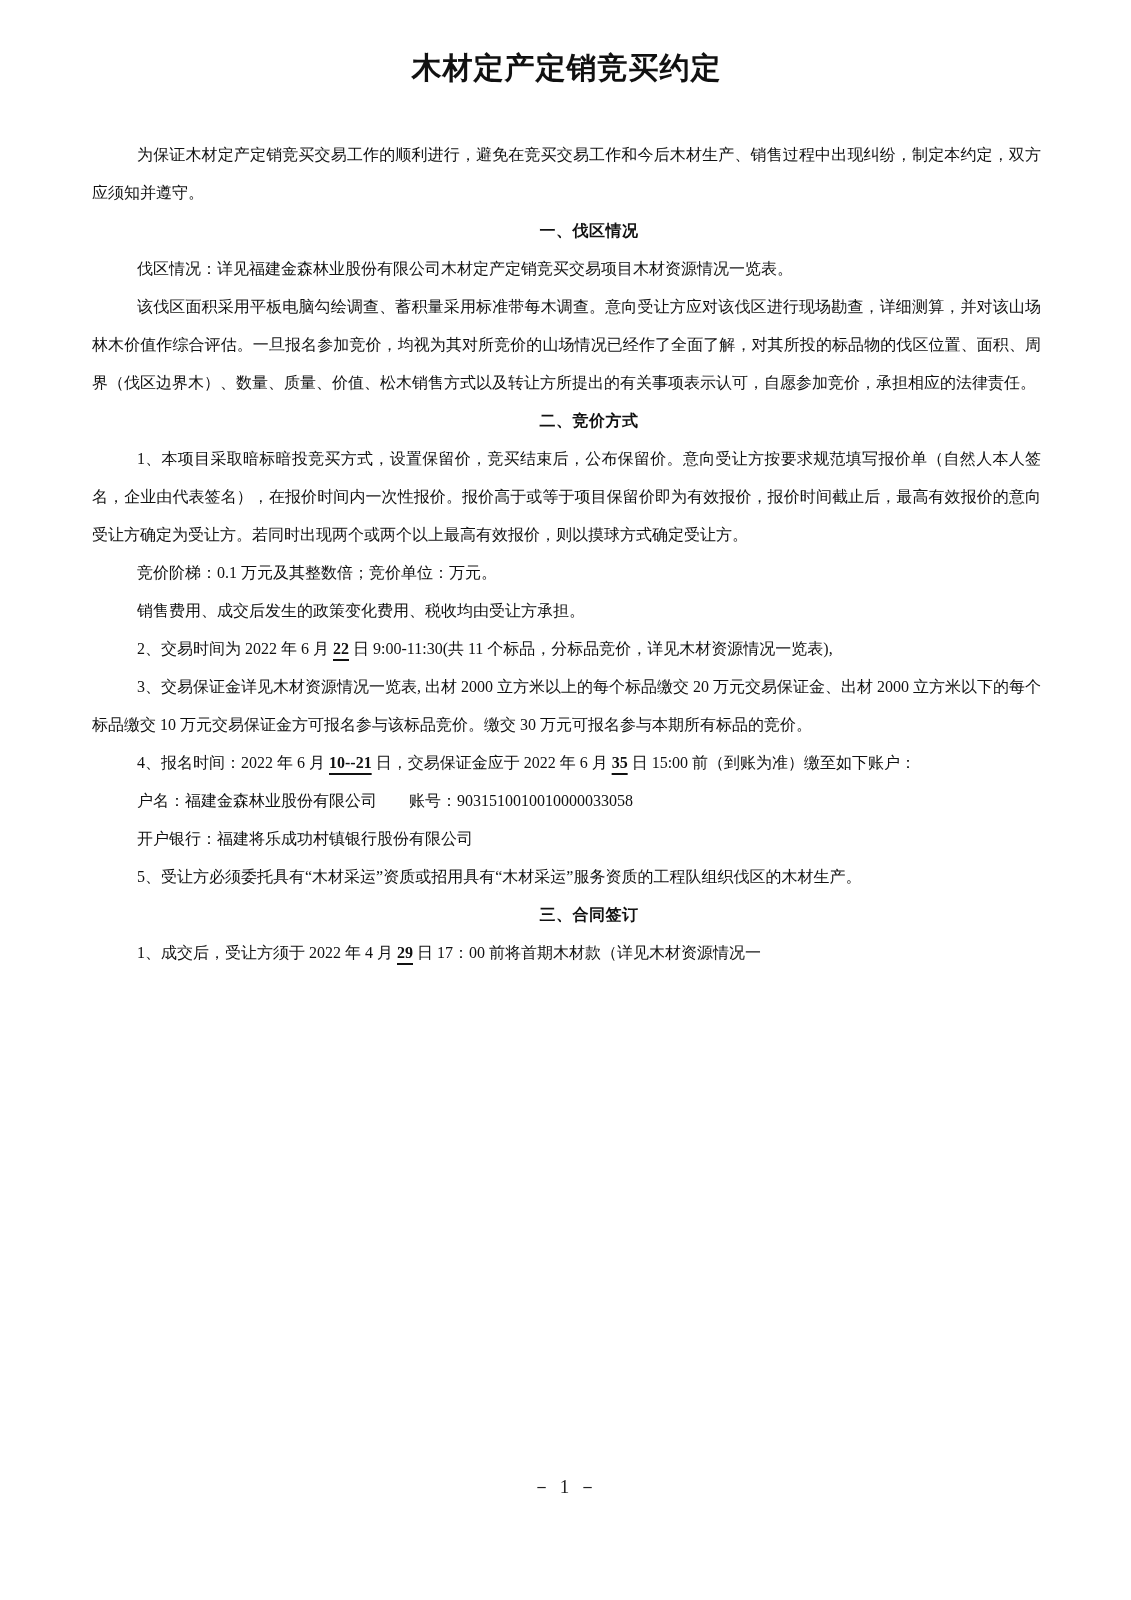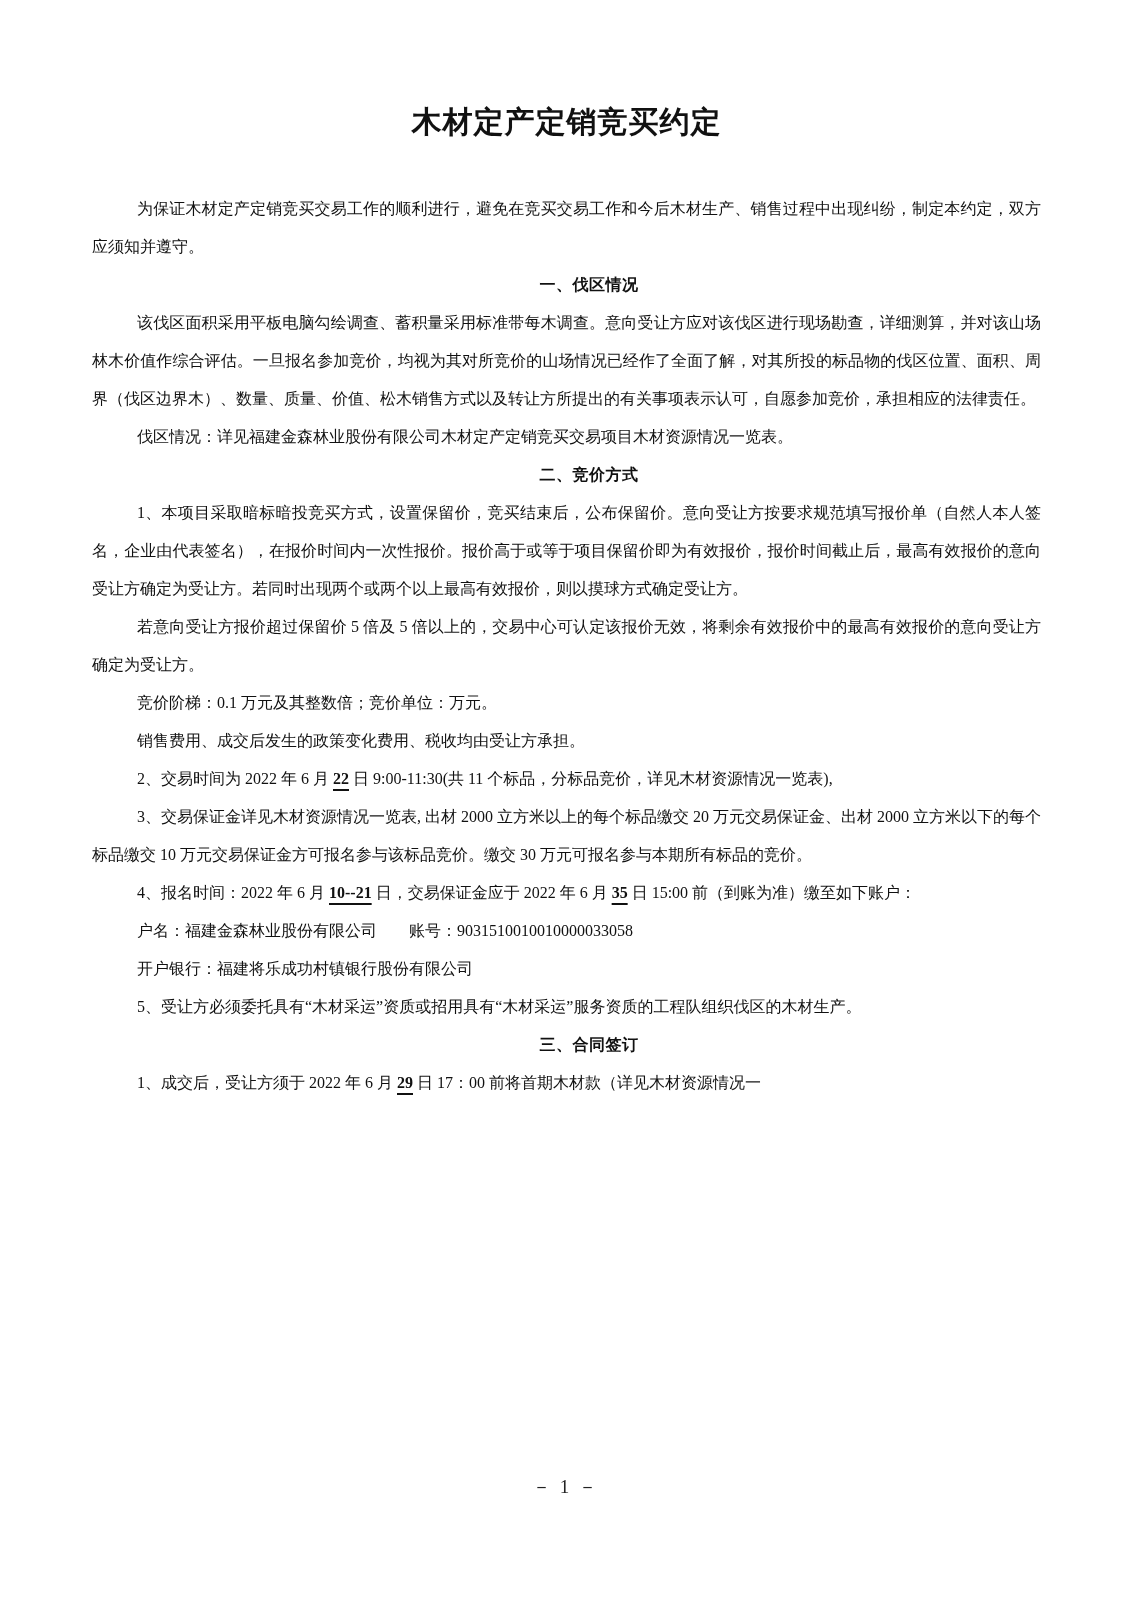--- a/index.html
+++ b/index.html
@@ -7,21 +7,21 @@
     padding: 0;
     background: #ffffff;
   }
   .page {
     position: relative;
     width: 1131px;
     height: 1600px;
     margin: 0 auto;
     background: #ffffff;
     box-sizing: border-box;
-    padding: 100px 90px 0 92px;
+    padding: 46px 90px 0 92px;
     font-family: "Liberation Serif", "DejaVu Serif", serif;
     color: #111111;
     overflow: hidden;
   }
   .doc-title {
     margin: 0 0 46px 0;
     text-align: center;
     font-size: 30px;
     line-height: 44px;
     font-weight: bold;
@@ -62,31 +62,30 @@
 </style>
 </head>
 <body>
 
 <div class="page">
   <h1 class="doc-title">木材定产定销竞买约定</h1>
 
   <div class="doc-body">
       <p class="block para"><span>为保证木材定产定销竞买交易工作的顺利进行，避免在竞买交易工作和今后木材生产、销售过程中出现纠纷，制定本约定，双方应须知并遵守。</span></p>
       <p class="block heading"><span>一、伐区情况</span></p>
+      <p class="block para"><span>伐区情况：详见福建金森林业股份有限公司木材定产定销竞买交易项目木材资源情况一览表。</span></p>
       <p class="block para"><span>该伐区面积采用平板电脑勾绘调查、蓄积量采用标准带每木调查。意向受让方应对该伐区进行现场勘查，详细测算，并对该山场林木价值作综合评估。一旦报名参加竞价，均视为其对所竞价的山场情况已经作了全面了解，对其所投的标品物的伐区位置、面积、周界（伐区边界木）、数量、质量、价值、松木销售方式以及转让方所提出的有关事项表示认可，自愿参加竞价，承担相应的法律责任。</span></p>
-      <p class="block para"><span>伐区情况：详见福建金森林业股份有限公司木材定产定销竞买交易项目木材资源情况一览表。</span></p>
       <p class="block heading"><span>二、竞价方式</span></p>
       <p class="block para"><span>1、本项目采取暗标暗投竞买方式，设置保留价，竞买结束后，公布保留价。意向受让方按要求规范填写报价单（自然人本人签名，企业由代表签名），在报价时间内一次性报价。报价高于或等于项目保留价即为有效报价，报价时间截止后，最高有效报价的意向受让方确定为受让方。若同时出现两个或两个以上最高有效报价，则以摸球方式确定受让方。</span></p>
-      <p class="block para"><span>若意向受让方报价超过保留价 5 倍及 5 倍以上的，交易中心可认定该报价无效，将剩余有效报价中的最高有效报价的意向受让方确定为受让方。</span></p>
       <p class="block para"><span>竞价阶梯：0.1 万元及其整数倍；竞价单位：万元。</span></p>
       <p class="block para"><span>销售费用、成交后发生的政策变化费用、税收均由受让方承担。</span></p>
       <p class="block para"><span>2、交易时间为 2022 年 6 月 </span><span class="u">22</span><span> 日 9:00-11:30(共 11 个标品，分标品竞价，详见木材资源情况一览表),</span></p>
       <p class="block para"><span>3、交易保证金详见木材资源情况一览表, 出材 2000 立方米以上的每个标品缴交 20 万元交易保证金、出材 2000 立方米以下的每个标品缴交 10 万元交易保证金方可报名参与该标品竞价。缴交 30 万元可报名参与本期所有标品的竞价。</span></p>
       <p class="block para"><span>4、报名时间：2022 年 6 月 </span><span class="u">10--21</span><span> 日，交易保证金应于 2022 年 6 月 </span><span class="u">35</span><span> 日 15:00 前（到账为准）缴至如下账户：</span></p>
       <p class="block para"><span>户名：福建金森林业股份有限公司　　账号：9031510010010000033058</span></p>
       <p class="block para"><span>开户银行：福建将乐成功村镇银行股份有限公司</span></p>
       <p class="block para"><span>5、受让方必须委托具有“木材采运”资质或招用具有“木材采运”服务资质的工程队组织伐区的木材生产。</span></p>
       <p class="block heading"><span>三、合同签订</span></p>
-      <p class="block para"><span>1、成交后，受让方须于 2022 年 6 月 </span><span class="u">29</span><span> 日 17：00 前将首期木材款（详见木材资源情况一</span></p>
+      <p class="block para"><span>1、成交后，受让方须于 2022 年 4 月 </span><span class="u">29</span><span> 日 17：00 前将首期木材款（详见木材资源情况一</span></p>
     </div>
 
   <div class="page-footer">－ 1 －</div>
 </div>
 
 </body></html>

